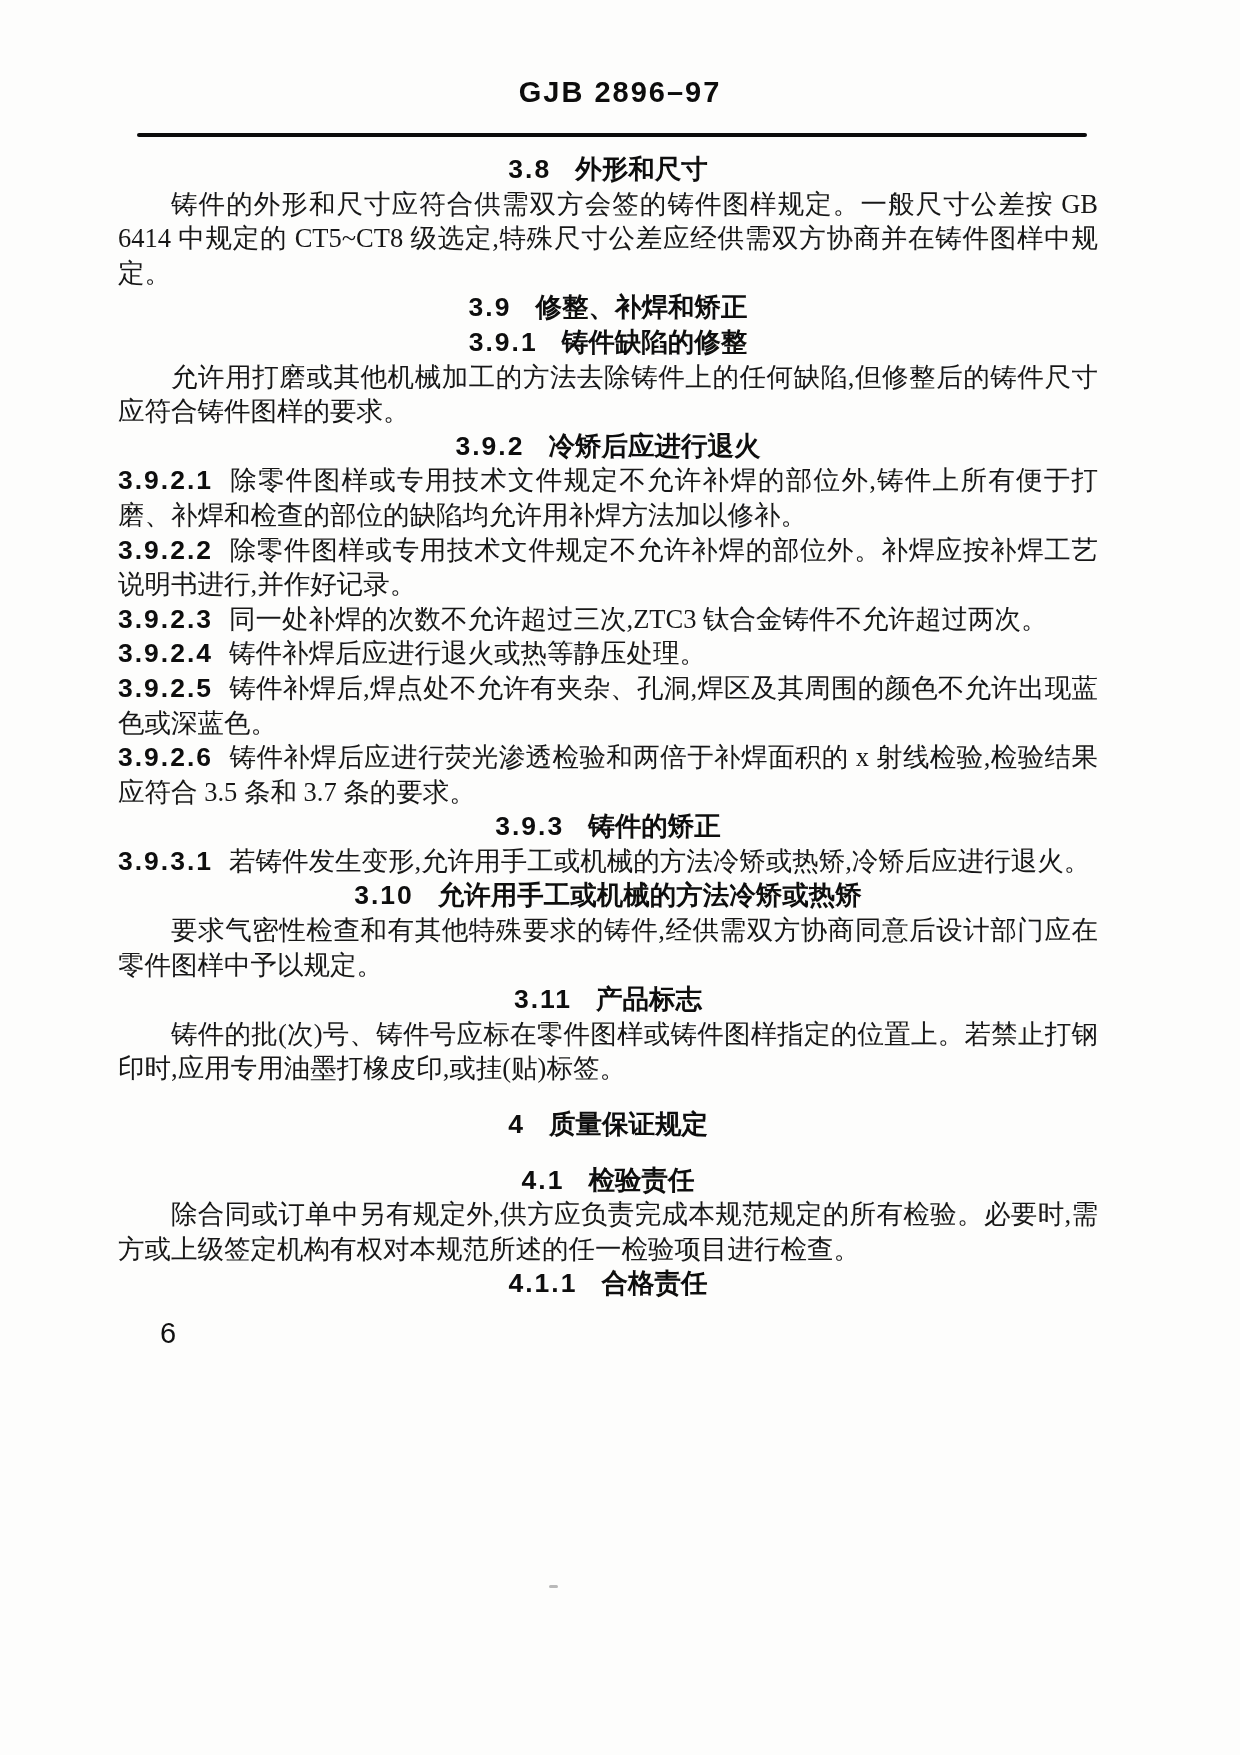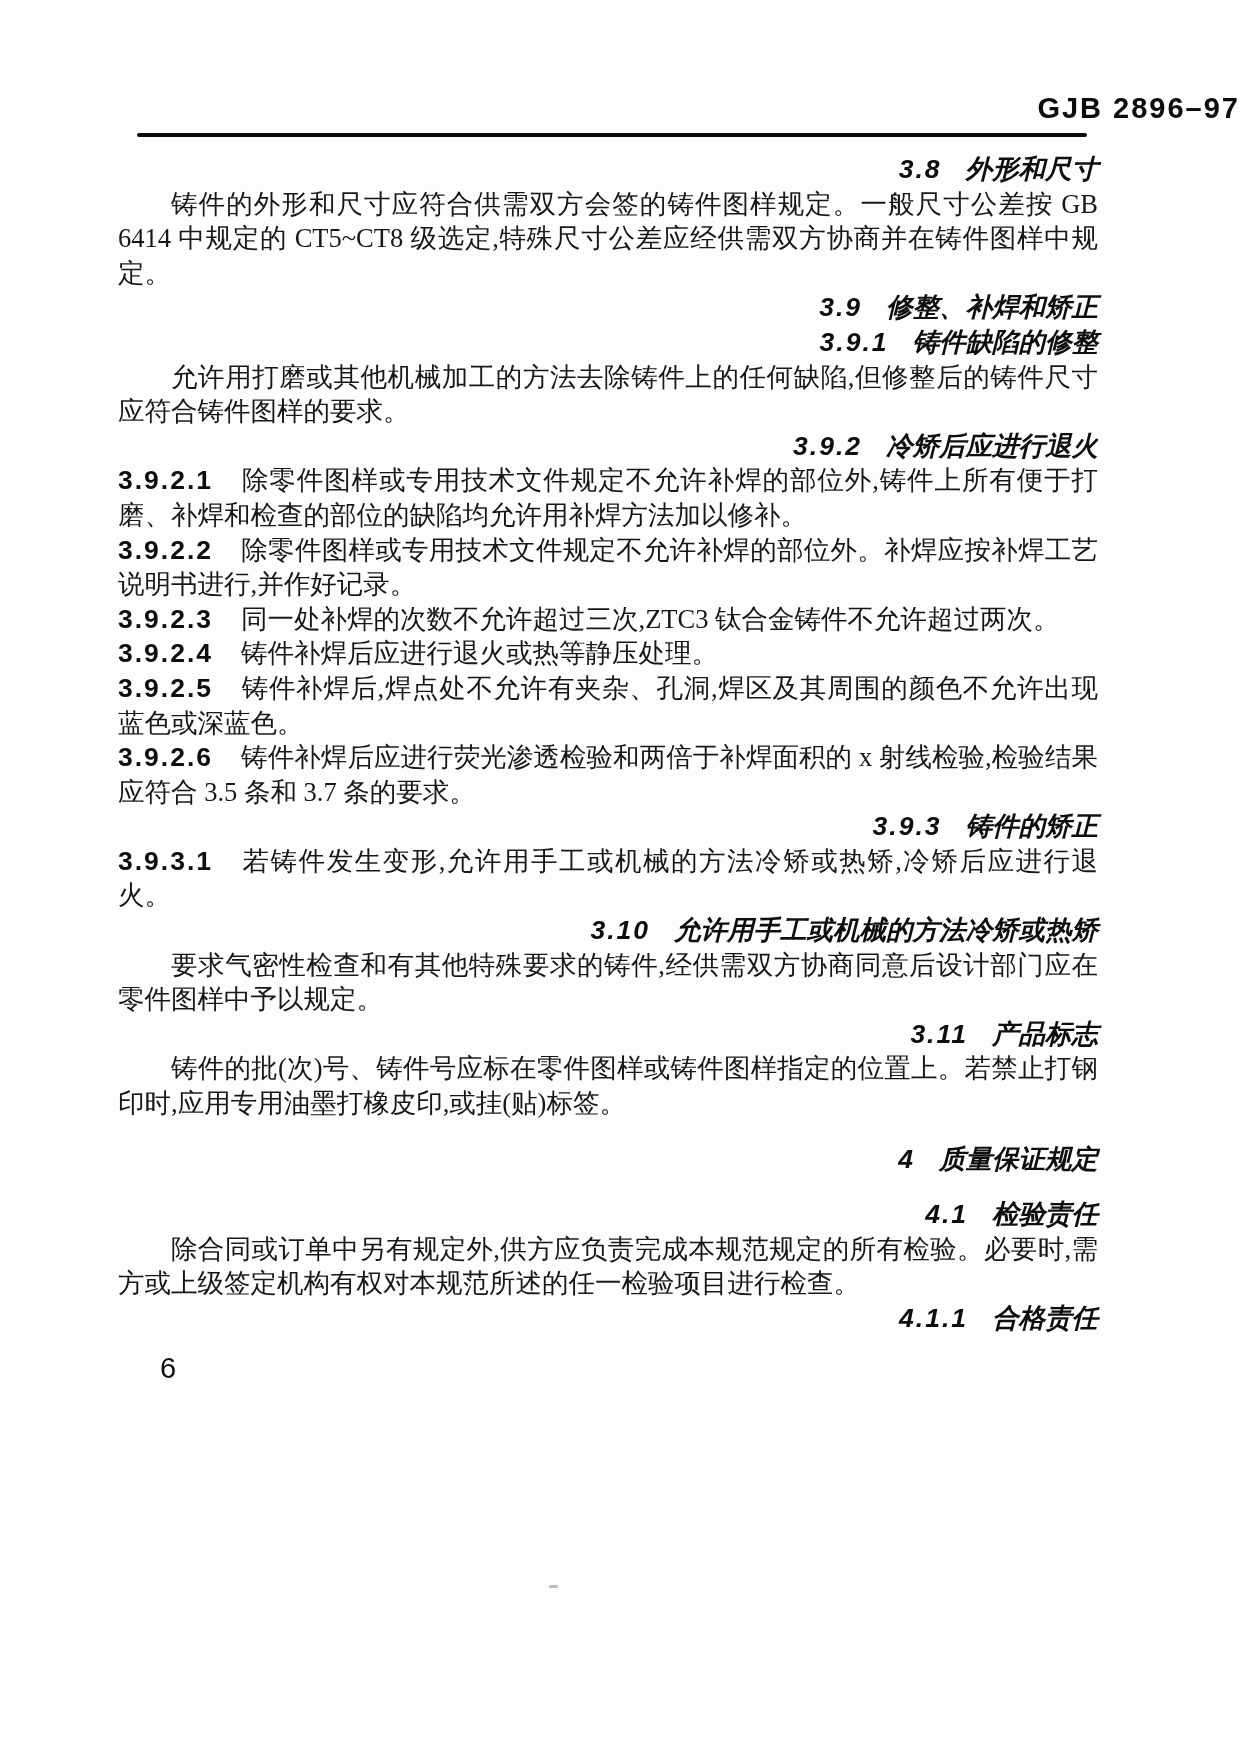--- a/index.html
+++ b/index.html
@@ -7,24 +7,24 @@
     position: relative;
     width: 1240px;
     height: 1755px;
     margin: 0 auto;
     background: #fdfdfc;
     overflow: hidden;
     color: #141414;
   }
   .header-title {
     position: absolute;
-    top: 92px;
+    top: 76px;
     left: 0;
     width: 1240px;
-    text-align: right;
+    text-align: center;
     font-family: "Liberation Sans", sans-serif;
     font-weight: 700;
     font-size: 29px;
     letter-spacing: 2px;
     color: #0d0d0d;
   }
   .header-rule {
     position: absolute;
     top: 133px;
     left: 137px;
@@ -42,32 +42,31 @@
     font-size: 26.5px;
     line-height: 34.6px;
     text-align: justify;
     color: #171717;
   }
   .line { margin: 0; }
   .heading {
     font-family: "Liberation Sans", sans-serif;
     font-weight: 700;
     color: #0e0e0e;
-    text-align: right;
-    font-style: italic;
+    text-align: center;
   }
   .num {
     display: inline-block;
     font-family: "Liberation Sans", sans-serif;
     font-weight: 700;
     letter-spacing: 2px;
     margin-right: 24px;
     color: #0e0e0e;
   }
-  .clause .num { margin-right: 28px; }
+  .clause .num { margin-right: 16px; }
   .para { text-indent: 2em; }
   .chapter { margin-top: 21px; margin-bottom: 21px; }
   .page-num {
     margin-top: 15px;
     padding-left: 42px;
     font-family: "Liberation Sans", sans-serif;
     font-size: 29px;
     color: #111;
     text-align: left;
   }

